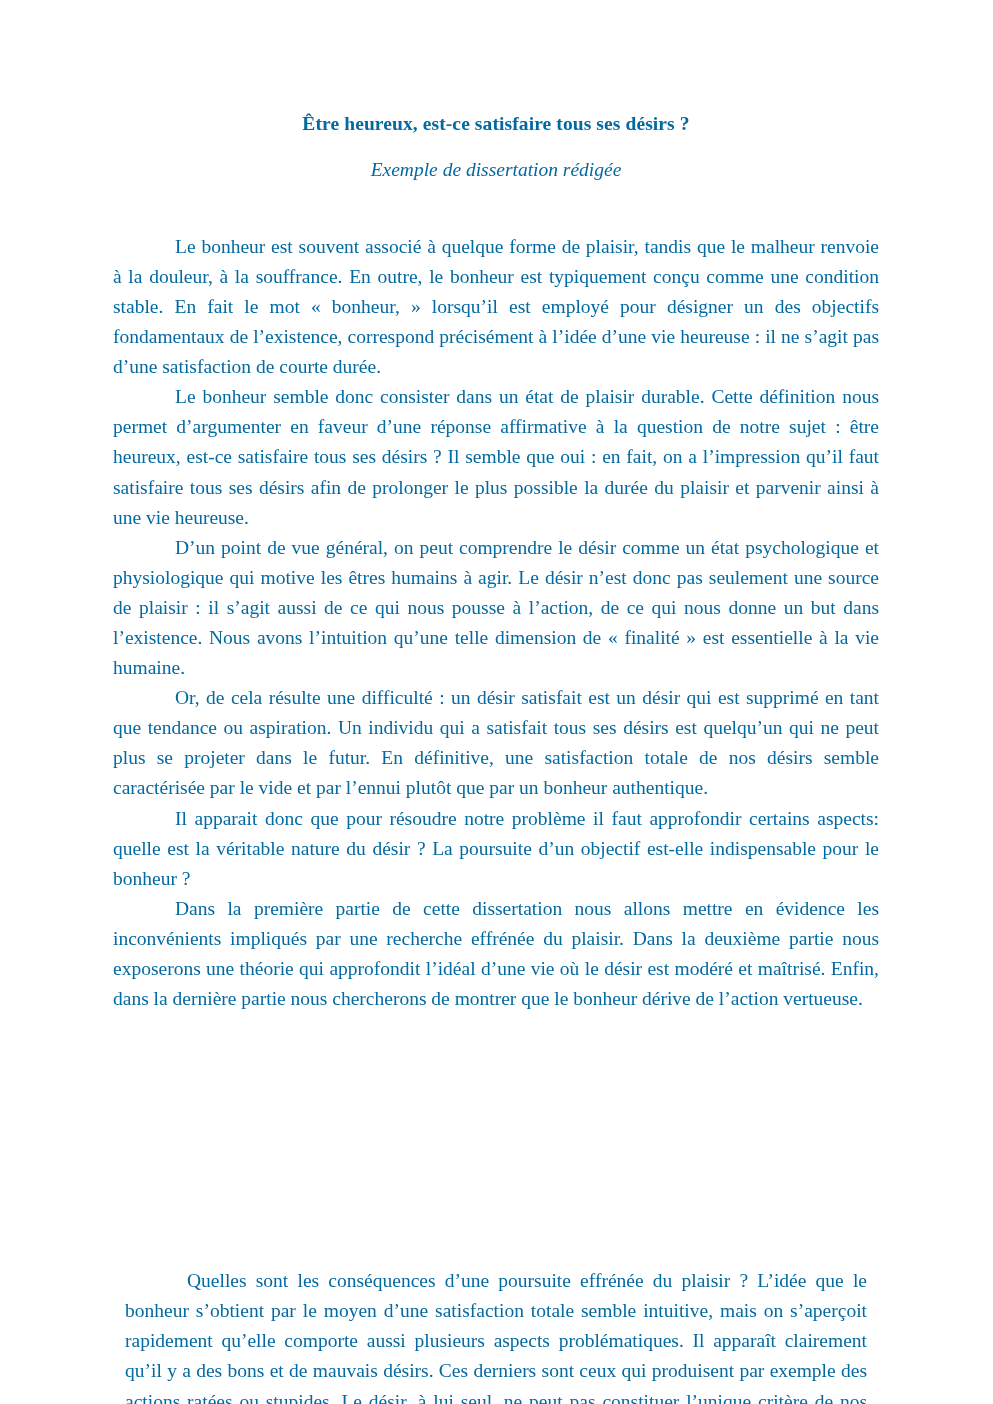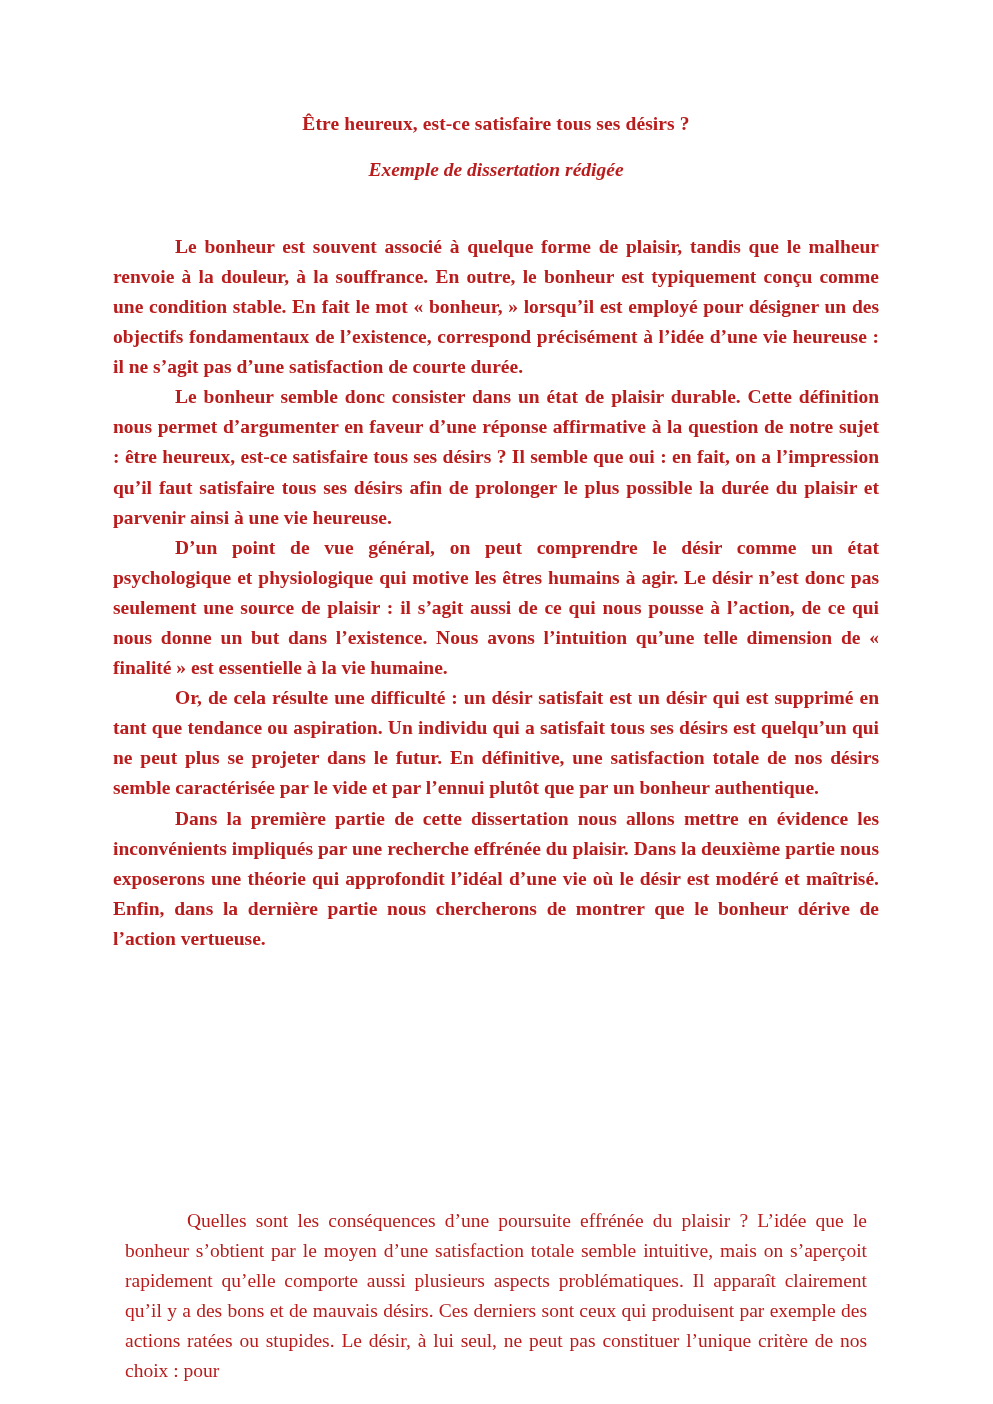--- a/index.html
+++ b/index.html
@@ -10,21 +10,21 @@
   }
 
   .page {
     position: relative;
     width: 993px;
     height: 1404px;
     margin: 0 auto;
     background: #ffffff;
     overflow: hidden;
     font-family: "Liberation Serif", "DejaVu Serif", serif;
-    color: #b91c1c;
+    color: #0369a1;
     box-sizing: border-box;
   }
 
   .content {
     position: absolute;
     left: 113px;
     top: 0;
     width: 766px;
   }
 
@@ -34,31 +34,30 @@
     text-align: center;
     margin: 0;
     padding-top: 112px;
     line-height: 1.25;
     letter-spacing: 0.1px;
   }
 
   .doc-subtitle {
     font-size: 19.5px;
     font-style: italic;
-    font-weight: bold;
+    font-weight: normal;
     text-align: center;
     margin: 0;
     padding-top: 22px;
     line-height: 1.25;
   }
 
   .body-block {
     margin: 0;
     padding-top: 49px;
-    font-weight: bold;
   }
 
   .para {
     font-size: 19.5px;
     line-height: 30.1px;
     text-align: justify;
     text-justify: inter-word;
     text-indent: 62px;
     margin: 0;
     hyphens: none;
@@ -96,20 +95,21 @@
 
     <h1 class="doc-title">Être heureux, est-ce satisfaire tous ses désirs ?</h1>
 
     <p class="doc-subtitle">Exemple de dissertation rédigée</p>
 
     <div class="body-block">
       <p class="para">Le bonheur est souvent associé à quelque forme de plaisir, tandis que le malheur renvoie à la douleur, à la souffrance. En outre, le bonheur est typiquement conçu comme une condition stable. En fait le mot « bonheur, » lorsqu’il est employé pour désigner un des objectifs fondamentaux de l’existence, correspond précisément à l’idée d’une vie heureuse : il ne s’agit pas d’une satisfaction de courte durée.</p>
       <p class="para">Le bonheur semble donc consister dans un état de plaisir durable. Cette définition nous permet d’argumenter en faveur d’une réponse affirmative à la question de notre sujet : être heureux, est-ce satisfaire tous ses désirs ? Il semble que oui : en fait, on a l’impression qu’il faut satisfaire tous ses désirs afin de prolonger le plus possible la durée du plaisir et parvenir ainsi à une vie heureuse.</p>
       <p class="para">D’un point de vue général, on peut comprendre le désir comme un état psychologique et physiologique qui motive les êtres humains à agir. Le désir n’est donc pas seulement une source de plaisir : il s’agit aussi de ce qui nous pousse à l’action, de ce qui nous donne un but dans l’existence. Nous avons l’intuition qu’une telle dimension de « finalité » est essentielle à la vie humaine.</p>
       <p class="para">Or, de cela résulte une difficulté : un désir satisfait est un désir qui est supprimé en tant que tendance ou aspiration. Un individu qui a satisfait tous ses désirs est quelqu’un qui ne peut plus se projeter dans le futur. En définitive, une satisfaction totale de nos désirs semble caractérisée par le vide et par l’ennui plutôt que par un bonheur authentique.</p>
+      <p class="para">Il apparait donc que pour résoudre notre problème il faut approfondir certains aspects: quelle est la véritable nature du désir ? La poursuite d’un objectif est-elle indispensable pour le bonheur ?</p>
       <p class="para">Dans la première partie de cette dissertation nous allons mettre en évidence les inconvénients impliqués par une recherche effrénée du plaisir. Dans la deuxième partie nous exposerons une théorie qui approfondit l’idéal d’une vie où le désir est modéré et maîtrisé. Enfin, dans la dernière partie nous chercherons de montrer que le bonheur dérive de l’action vertueuse.</p>
     </div>
 
     <div class="gap"></div>
 
     <div class="tail-block">
       <p class="tail-para">Quelles sont les conséquences d’une poursuite effrénée du plaisir ? L’idée que le bonheur s’obtient par le moyen d’une satisfaction totale semble intuitive, mais on s’aperçoit rapidement qu’elle comporte aussi plusieurs aspects problématiques. Il apparaît clairement qu’il y a des bons et de mauvais désirs. Ces derniers sont ceux qui produisent par exemple des actions ratées ou stupides. Le désir, à lui seul, ne peut pas constituer l’unique critère de nos choix : pour</p>
     </div>
 
   </div>

